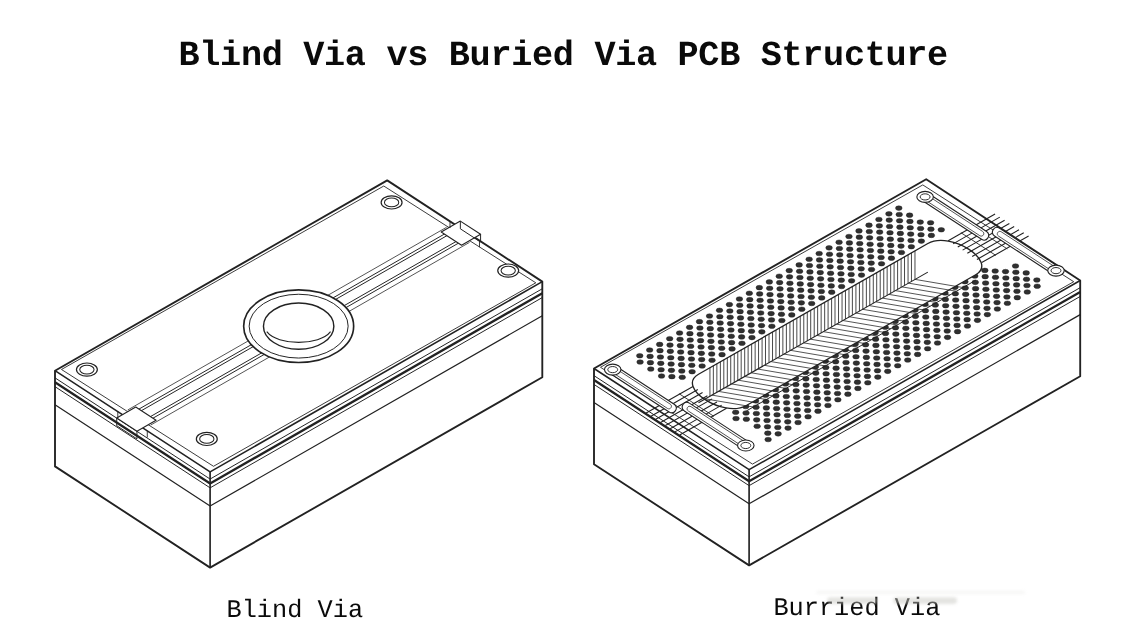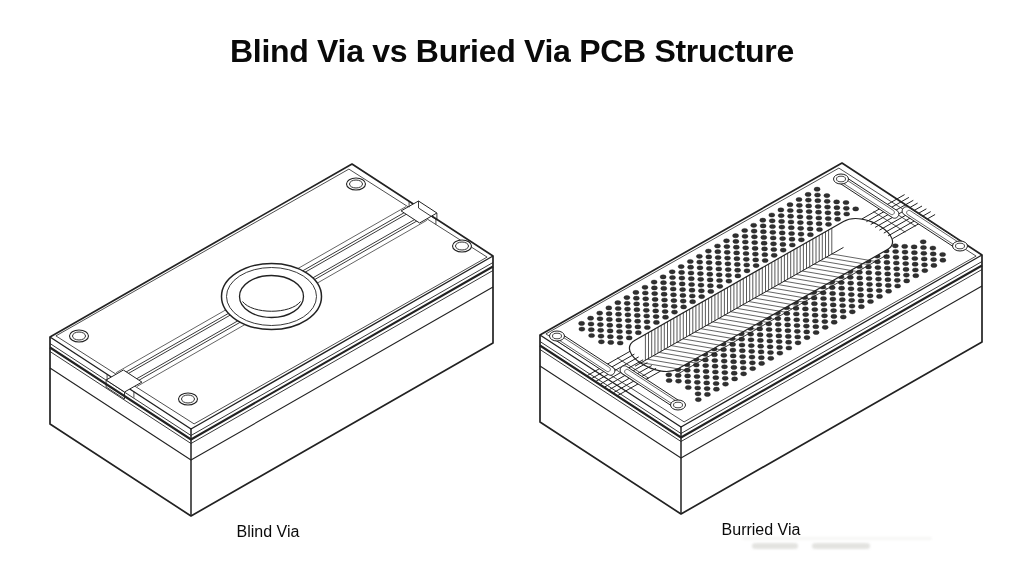--- a/index.html
+++ b/index.html
@@ -1,31 +1,31 @@
 <!DOCTYPE html>
 <html><head>
 <meta charset="utf-8">
 <style>
   html,body{margin:0;padding:0;background:#fff;}
   .stage{
     position:relative;width:1024px;height:576px;overflow:hidden;
     background:var(--bg,#ffffff);
-    font-family:Liberation Sans, sans-serif;
+    font-family:Liberation Mono, monospace;
   }
   .title{
     position:absolute;left:0;right:0;top:28px;text-align:center;
     font-weight:bold;font-size:32px;line-height:46px;
     color:var(--text,#0a0a0a);letter-spacing:-0.3px;
   }
   .fig-label{
-    position:absolute;font-size:16px;font-weight:400;line-height:28px;
-    color:var(--text,#0a0a0a);transform:translateX(-50%);white-space:nowrap;
+    position:absolute;font-size:23px;font-weight:400;line-height:28px;
+    color:var(--text,#0a0a0a);transform:translateX(-50%);white-space:nowrap;margin-top:23px;
   }
   #label-left{left:268px;top:518px;}
-  #label-right{left:761px;top:516px;}
+  #label-right{left:779px;top:516px;}
   #diagram{position:absolute;left:0;top:0;}
   .artifact i{
     position:absolute;display:block;background:var(--artifact,#c9c9c3);
     border-radius:3px;filter:blur(1.3px);
   }
   .artifact i:nth-child(1){left:752px;top:543px;width:46px;height:6px;opacity:.5;}
   .artifact i:nth-child(2){left:812px;top:543px;width:58px;height:6px;opacity:.5;}
   .artifact i:nth-child(3){left:742px;top:537px;width:190px;height:3px;opacity:.16;}
 </style>
 </head>

